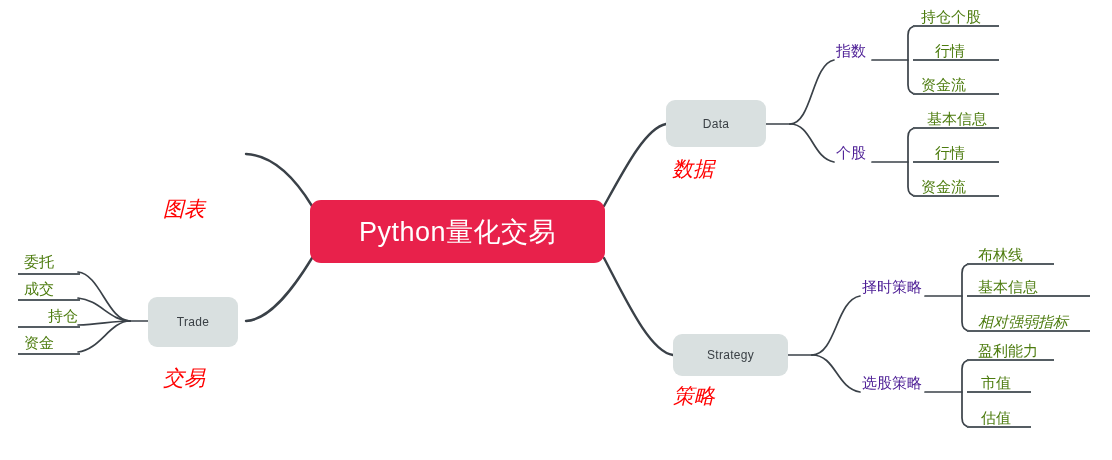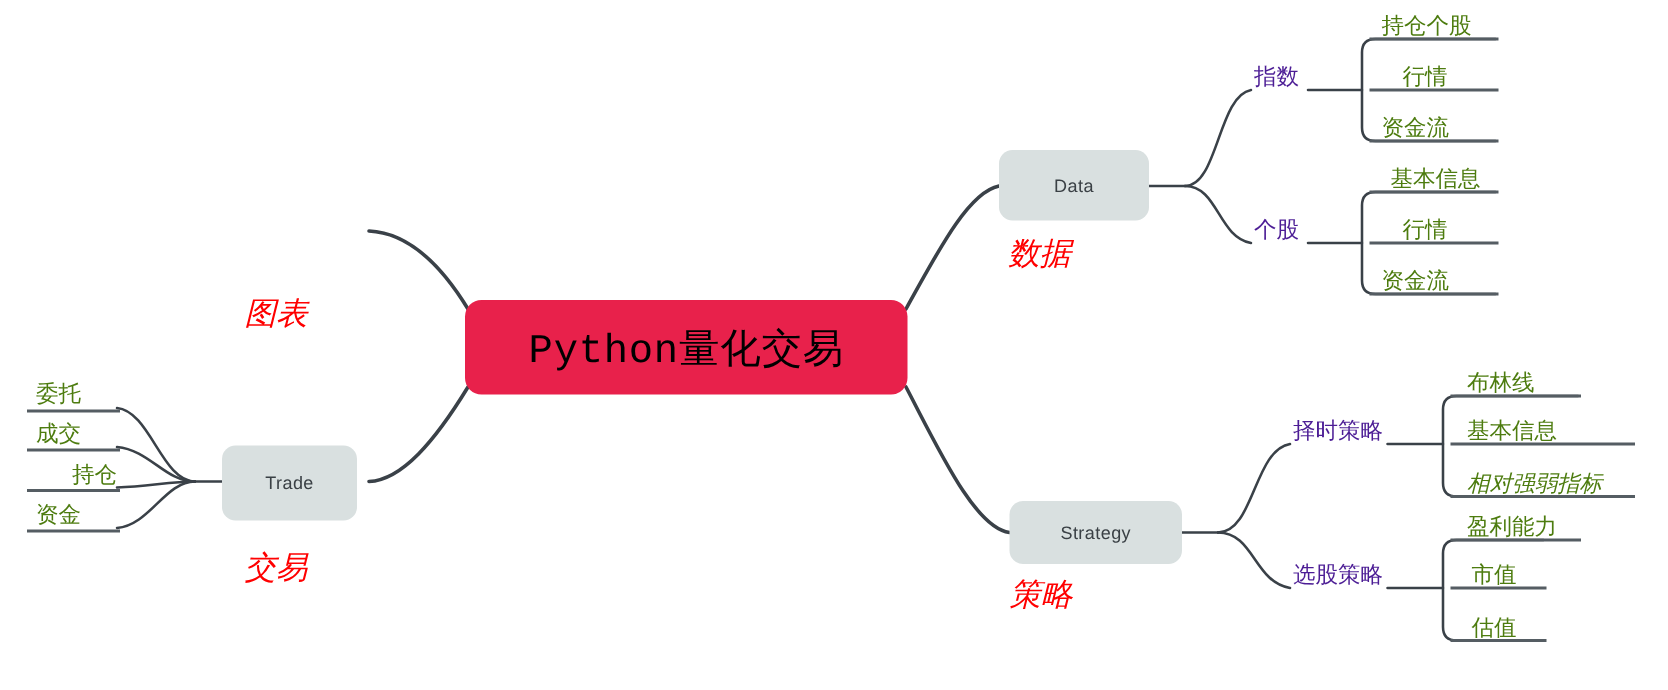--- a/index.html
+++ b/index.html
@@ -30,25 +30,24 @@
     justify-content: center;
     border-radius: 9px;
     background: #d9e0e0;
     color: #3a4045;
     font-size: 12px;
     letter-spacing: 0.3px;
     z-index: 3;
   }
   .node.center {
     background: #e8214b;
-    color: #000000;
+    color: #ffffff;
     font-size: 27px;
     border-radius: 11px;
     letter-spacing: 0.5px;
-    font-family: Liberation Mono, monospace;
   }
   .cn-label {
     position: absolute;
     color: #ff0000;
     font-size: 19px;
     white-space: nowrap;
     z-index: 3;
   }
   .cn-label.big {
     font-size: 21px;

